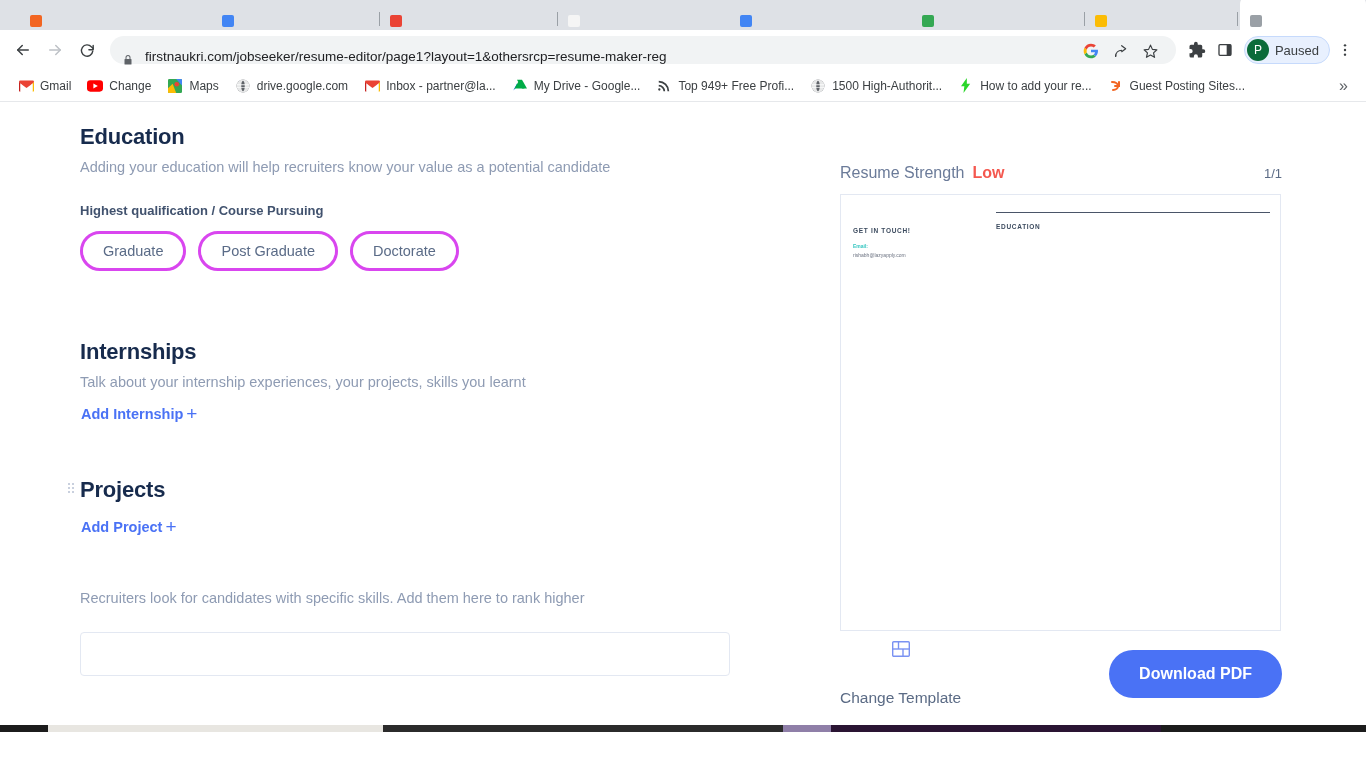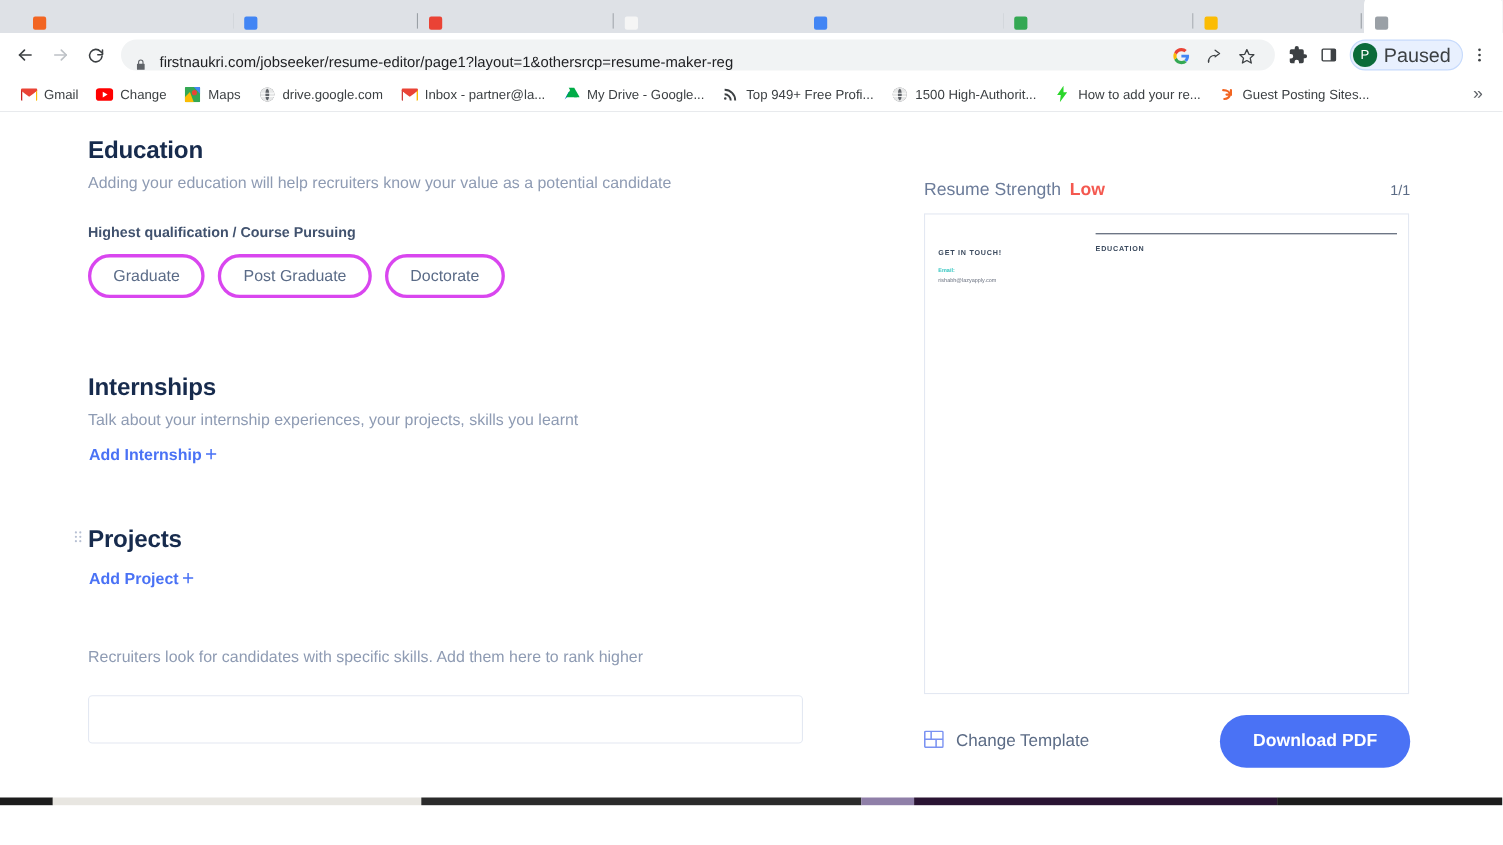--- a/index.html
+++ b/index.html
@@ -53,21 +53,21 @@
   .profile-chip {
     height: 28px; display: flex; align-items: center; gap: 6px;
     border: 1px solid #c6dafc; border-radius: 14px; padding: 0 10px 0 2px;
     background: #e8f0fe; margin-left: 4px; flex: 0 0 auto;
   }
   .avatar-circle {
     width: 22px; height: 22px; border-radius: 50%; background: #0b6b3a;
     color: #fff; font-size: 12px; display: flex; align-items: center;
     justify-content: center; font-weight: 500;
   }
-  .paused-text { font-size: 18px; color: #3c4043; }
+  .paused-text { font-size: 13px; color: #3c4043; }
 
   .bookmarks {
     height: 32px; background: #ffffff; display: flex; align-items: center;
     padding: 0 10px; gap: 0; border-bottom: 1px solid #e6e8eb;
     overflow: hidden;
   }
   .bm {
     display: flex; align-items: center; gap: 6px; padding: 3px 8px;
     border-radius: 4px; flex: 0 0 auto; max-width: 170px;
   }
@@ -144,21 +144,21 @@
   .pv-right { position: absolute; left: 155px; top: 17px; right: 10px; }
   .pv-rule { height: 1px; background: #4a5568; width: 100%; }
   .pv-rh {
     font-size: 6.5px; font-weight: bold; color: #3b4a5e; letter-spacing: .7px;
     margin-top: 10px;
   }
 
   .pv-actions {
     margin-top: 19px; display: flex; align-items: center; height: 48px;
   }
-  .change-tpl { display: flex; align-items: center; gap: 11px; }
+  .change-tpl { display: flex; align-items: center; gap: 28px; flex-direction: column; }
   .change-tpl-label { font-size: 15.5px; color: #5b6b85; }
   .dl-btn {
     margin-left: auto; background: #4a72f5; color: #fff; border: none;
     border-radius: 24px; height: 48px; padding: 0 30px;
     font-size: 16px; font-weight: bold; font-family: "Liberation Sans", sans-serif;
   }
 
   
   .bottom-strip { position: absolute; left: 0; bottom: 34px; width: 1366px;
                   height: 7px; display: flex; }

